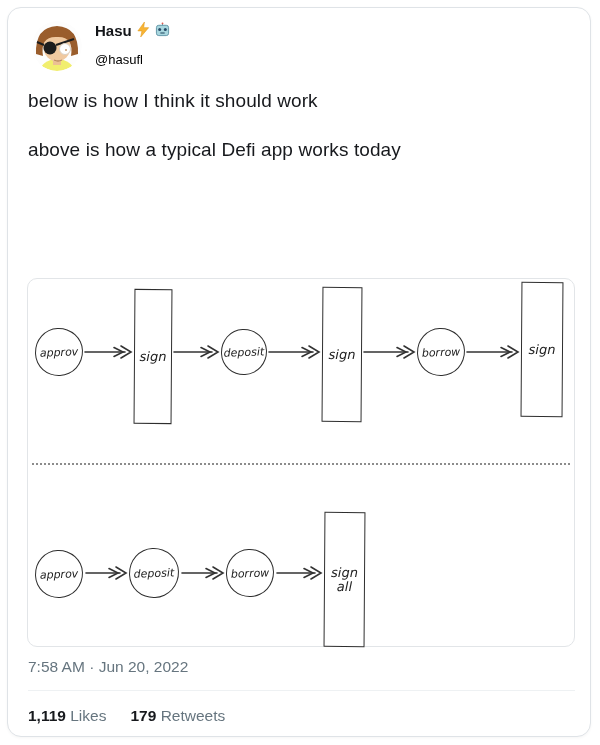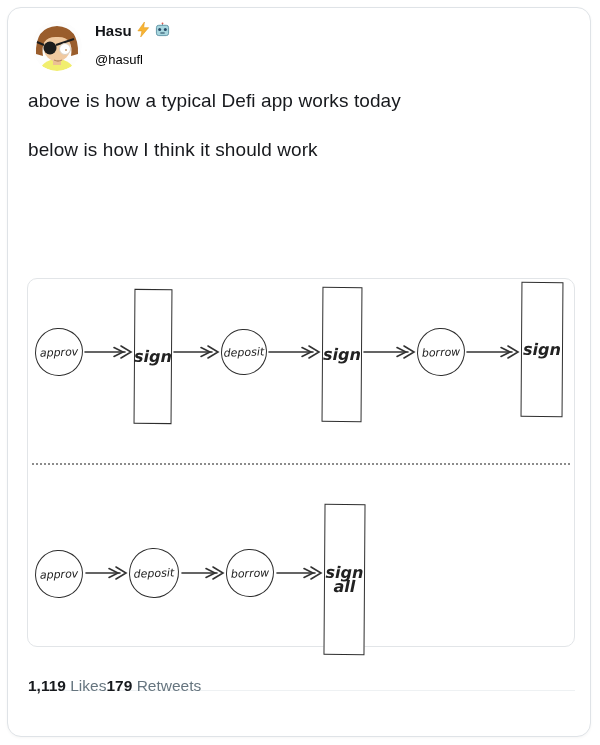--- a/index.html
+++ b/index.html
@@ -58,36 +58,36 @@
     font-family: "DejaVu Sans", sans-serif;
     font-style: italic;
     color: #222;
     background: #fff;
   }
   .d-circle {
     border-radius: 49% 51% 50% 50% / 51% 49% 52% 48%;
     font-size: 11px;
     transform: rotate(-2deg);
   }
-  .d-rect { font-size: 16px; line-height: 14px; transform: rotate(0.4deg); padding: 0 0; font-weight: bold; }
+  .d-rect { font-size: 13px; line-height: 14px; transform: rotate(0.4deg); padding: 0 0; }
   .dotted-sep {
     position: absolute; left: 4px; top: 184px; width: 538px; height: 0;
     border-top: 2px dotted #8c8c8c;
   }
 
   
   .timestamp {
     position: absolute; left: 20px; top: 650px;
     font-size: 15.5px; color: #66757f; cursor: pointer;
   }
   .footer-divider {
     position: absolute; left: 20px; top: 682px; width: 547px; height: 0;
     border-top: 1px solid #eef1f3;
   }
-  .stats { position: absolute; left: 20px; top: 669px; font-size: 15.5px; display: flex; }
+  .stats { position: absolute; left: 20px; top: 699px; font-size: 15.5px; display: flex; gap: 24px; }
   .stat { cursor: pointer; }
   .stat b { font-weight: 700; color: #17191d; }
   .stat span { color: #66757f; }
   .watermark {
     position: absolute; right: 12px; top: 697px;
     display: flex; align-items: center; gap: 5px;
     color: #aeb2b6; font-size: 15px;
   }
 </style>
 </head>
@@ -132,22 +132,22 @@
           <circle cx="5" cy="8" r="1.6" fill="#274a66"></circle>
           <circle cx="11" cy="8" r="1.6" fill="#274a66"></circle>
           <rect x="5.5" y="11" width="5" height="1.4" rx="0.7" fill="#4a7487"></rect>
         </svg>
       </div>
       <div class="author-handle">@hasufl</div>
     </div>
   </div>
 
   <div class="body-text">
+    <p>below is how I think it should work</p>
     <p>above is how a typical Defi app works today</p>
-    <p>below is how I think it should work</p>
   </div>
 
   <div class="diagram">
     <svg class="arrow-layer" viewBox="0 0 548 369">
       <g stroke="#333" stroke-width="1.6" fill="none" stroke-linecap="round">
 
         <line x1="57" y1="73" x2="97" y2="73"></line>
         <polyline points="93,67 103,73 93,79"></polyline>
           <polyline points="86,68.5 95,73 86,77.5"></polyline>
         <line x1="146" y1="73" x2="184" y2="73"></line>
@@ -180,23 +180,24 @@
     <div class="d-node d-circle" style="left:193px; top:50px; width:46px; height:46px;">deposit</div>
     <div class="d-node d-rect" style="left:294px; top:8px;  width:40px; height:135px;">sign</div>
     <div class="d-node d-circle" style="left:389px; top:49px; width:48px; height:48px;">borrow</div>
     <div class="d-node d-rect" style="left:493px; top:3px;  width:42px; height:135px;">sign</div>
 
     <div class="dotted-sep"></div>
 
     <div class="d-node d-circle" style="left:7px;   top:271px; width:48px; height:48px;">approv</div>
     <div class="d-node d-circle" style="left:101px; top:269px; width:50px; height:50px;">deposit</div>
     <div class="d-node d-circle" style="left:198px; top:270px; width:48px; height:48px;">borrow</div>
-    <div class="d-node d-rect" style="left:296px; top:225px; width:41px; height:151px;">sign all</div>
-  </div>
-
+    <div class="d-node d-rect" style="left:296px; top:233px; width:41px; height:135px;">sign all</div>
+  </div>
+
+  <div class="timestamp">7:58 AM · Jun 20, 2022</div>
 
   <div class="footer-divider"></div>
 
   <div class="stats">
     <div class="stat">
       <b>1,119</b>
       <span>Likes</span>
     </div>
     <div class="stat">
       <b>179</b>

